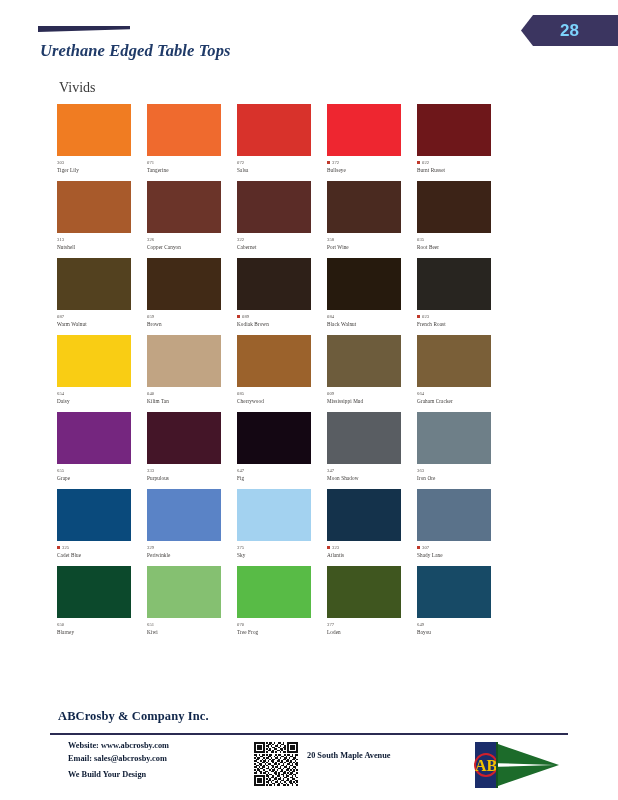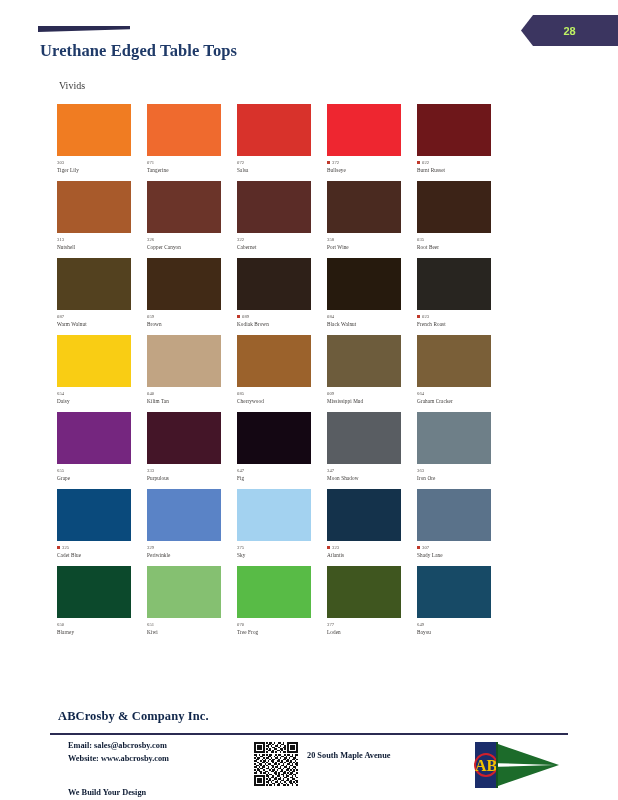--- a/index.html
+++ b/index.html
@@ -16,24 +16,24 @@
   }
 
   
   .page-badge {
     position: absolute;
     top: 15px;
     left: 521px;
     width: 97px;
     height: 31px;
     background: #3B3560;
-    color: #bef264;
+    color: #7dd3fc;
     font-family: "Liberation Sans", sans-serif;
     font-weight: bold;
-    font-size: 11px;
+    font-size: 17px;
     display: flex;
     align-items: center;
     justify-content: center;
     clip-path: polygon(12px 0, 100% 0, 100% 100%, 12px 100%, 0 50%);
   }
 
   
   .accent-bar {
     position: absolute;
     top: 26px;
@@ -44,28 +44,29 @@
     clip-path: polygon(0 0, 100% 0, 100% 55%, 0 100%);
   }
   .page-title {
     position: absolute;
     top: 41px;
     left: 40px;
     font-size: 16.5px;
     font-weight: bold;
     color: #1F3A68;
     letter-spacing: 0.1px;
+    font-style: italic;
   }
 
   
   .group-label {
     position: absolute;
     top: 80px;
     left: 59px;
-    font-size: 10px;
+    font-size: 14px;
     color: #3a3a3a;
   }
   .swatch-grid {
     position: absolute;
     top: 104px;
     left: 57px;
     width: 450px;
   }
   .swatch-row {
     display: flex;
@@ -139,21 +140,21 @@
   }
   .footer-col-contact {
     width: 195px;
     padding-left: 18px;
     box-sizing: border-box;
     font-size: 8.3px;
     font-weight: bold;
     color: #0d1b33;
     line-height: 1.55;
   }
-  .footer-tagline { margin-top: 21px; }
+  .footer-tagline { margin-top: 3px; }
   .footer-col-qr {
     width: 62px;
     display: flex;
     justify-content: center;
     padding-top: 2px;
   }
   .qr {
     width: 44px;
     height: 44px;
     display: block;
@@ -552,22 +553,22 @@
       </div>
     </div>
   </div>
 
 <div class="footer-company">ABCrosby &amp; Company Inc.</div>
 <div class="footer-rule" style="background: rgb(43, 43, 82);"></div>
 
 <div class="footer-body">
 
   <div class="footer-col-contact">
+    <div>Website: www.abcrosby.com</div>
     <div>Email: sales@abcrosby.com</div>
-    <div>Website: www.abcrosby.com</div>
     <div class="footer-tagline">We Build Your Design</div>
   </div>
 
   <div class="footer-col-qr">
     <svg class="qr" viewBox="0 0 29 29" shape-rendering="crispEdges">
       <rect width="29" height="29" fill="#ffffff"></rect>
       <g fill="#111111">
         <rect x="0" y="0" width="7" height="1"></rect>
           <rect x="0" y="6" width="7" height="1"></rect>
         <rect x="0" y="0" width="1" height="7"></rect>

